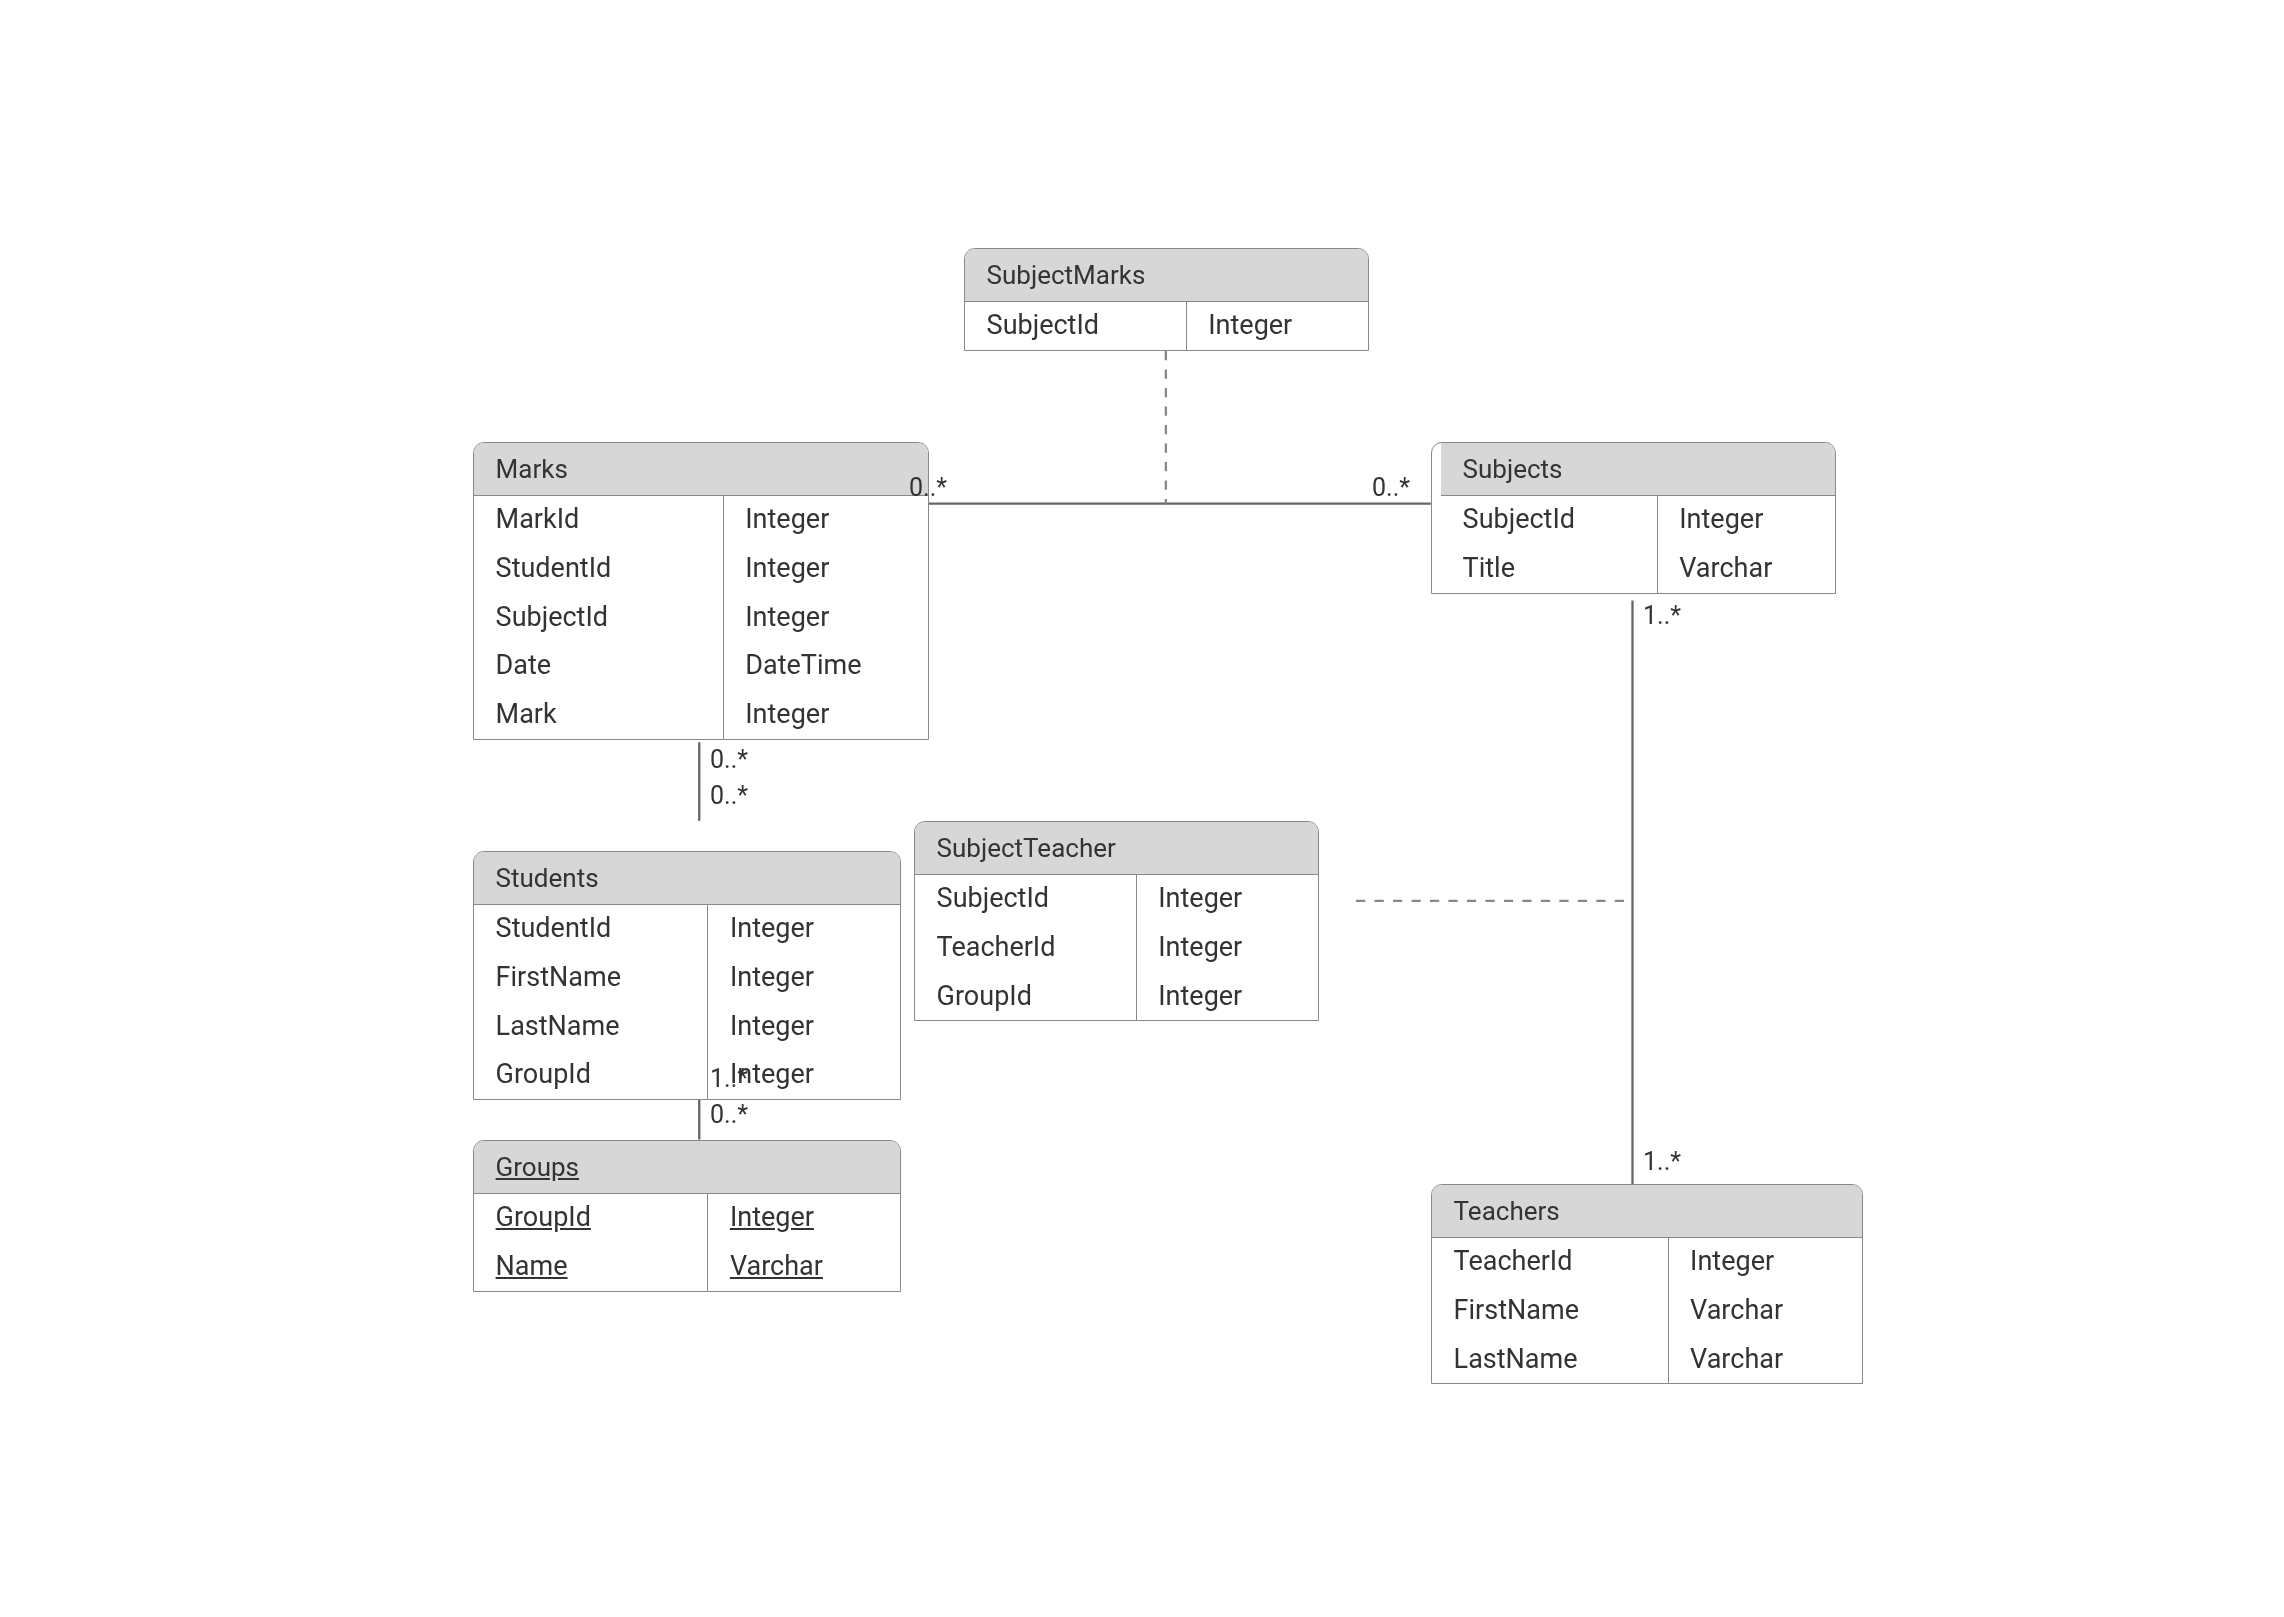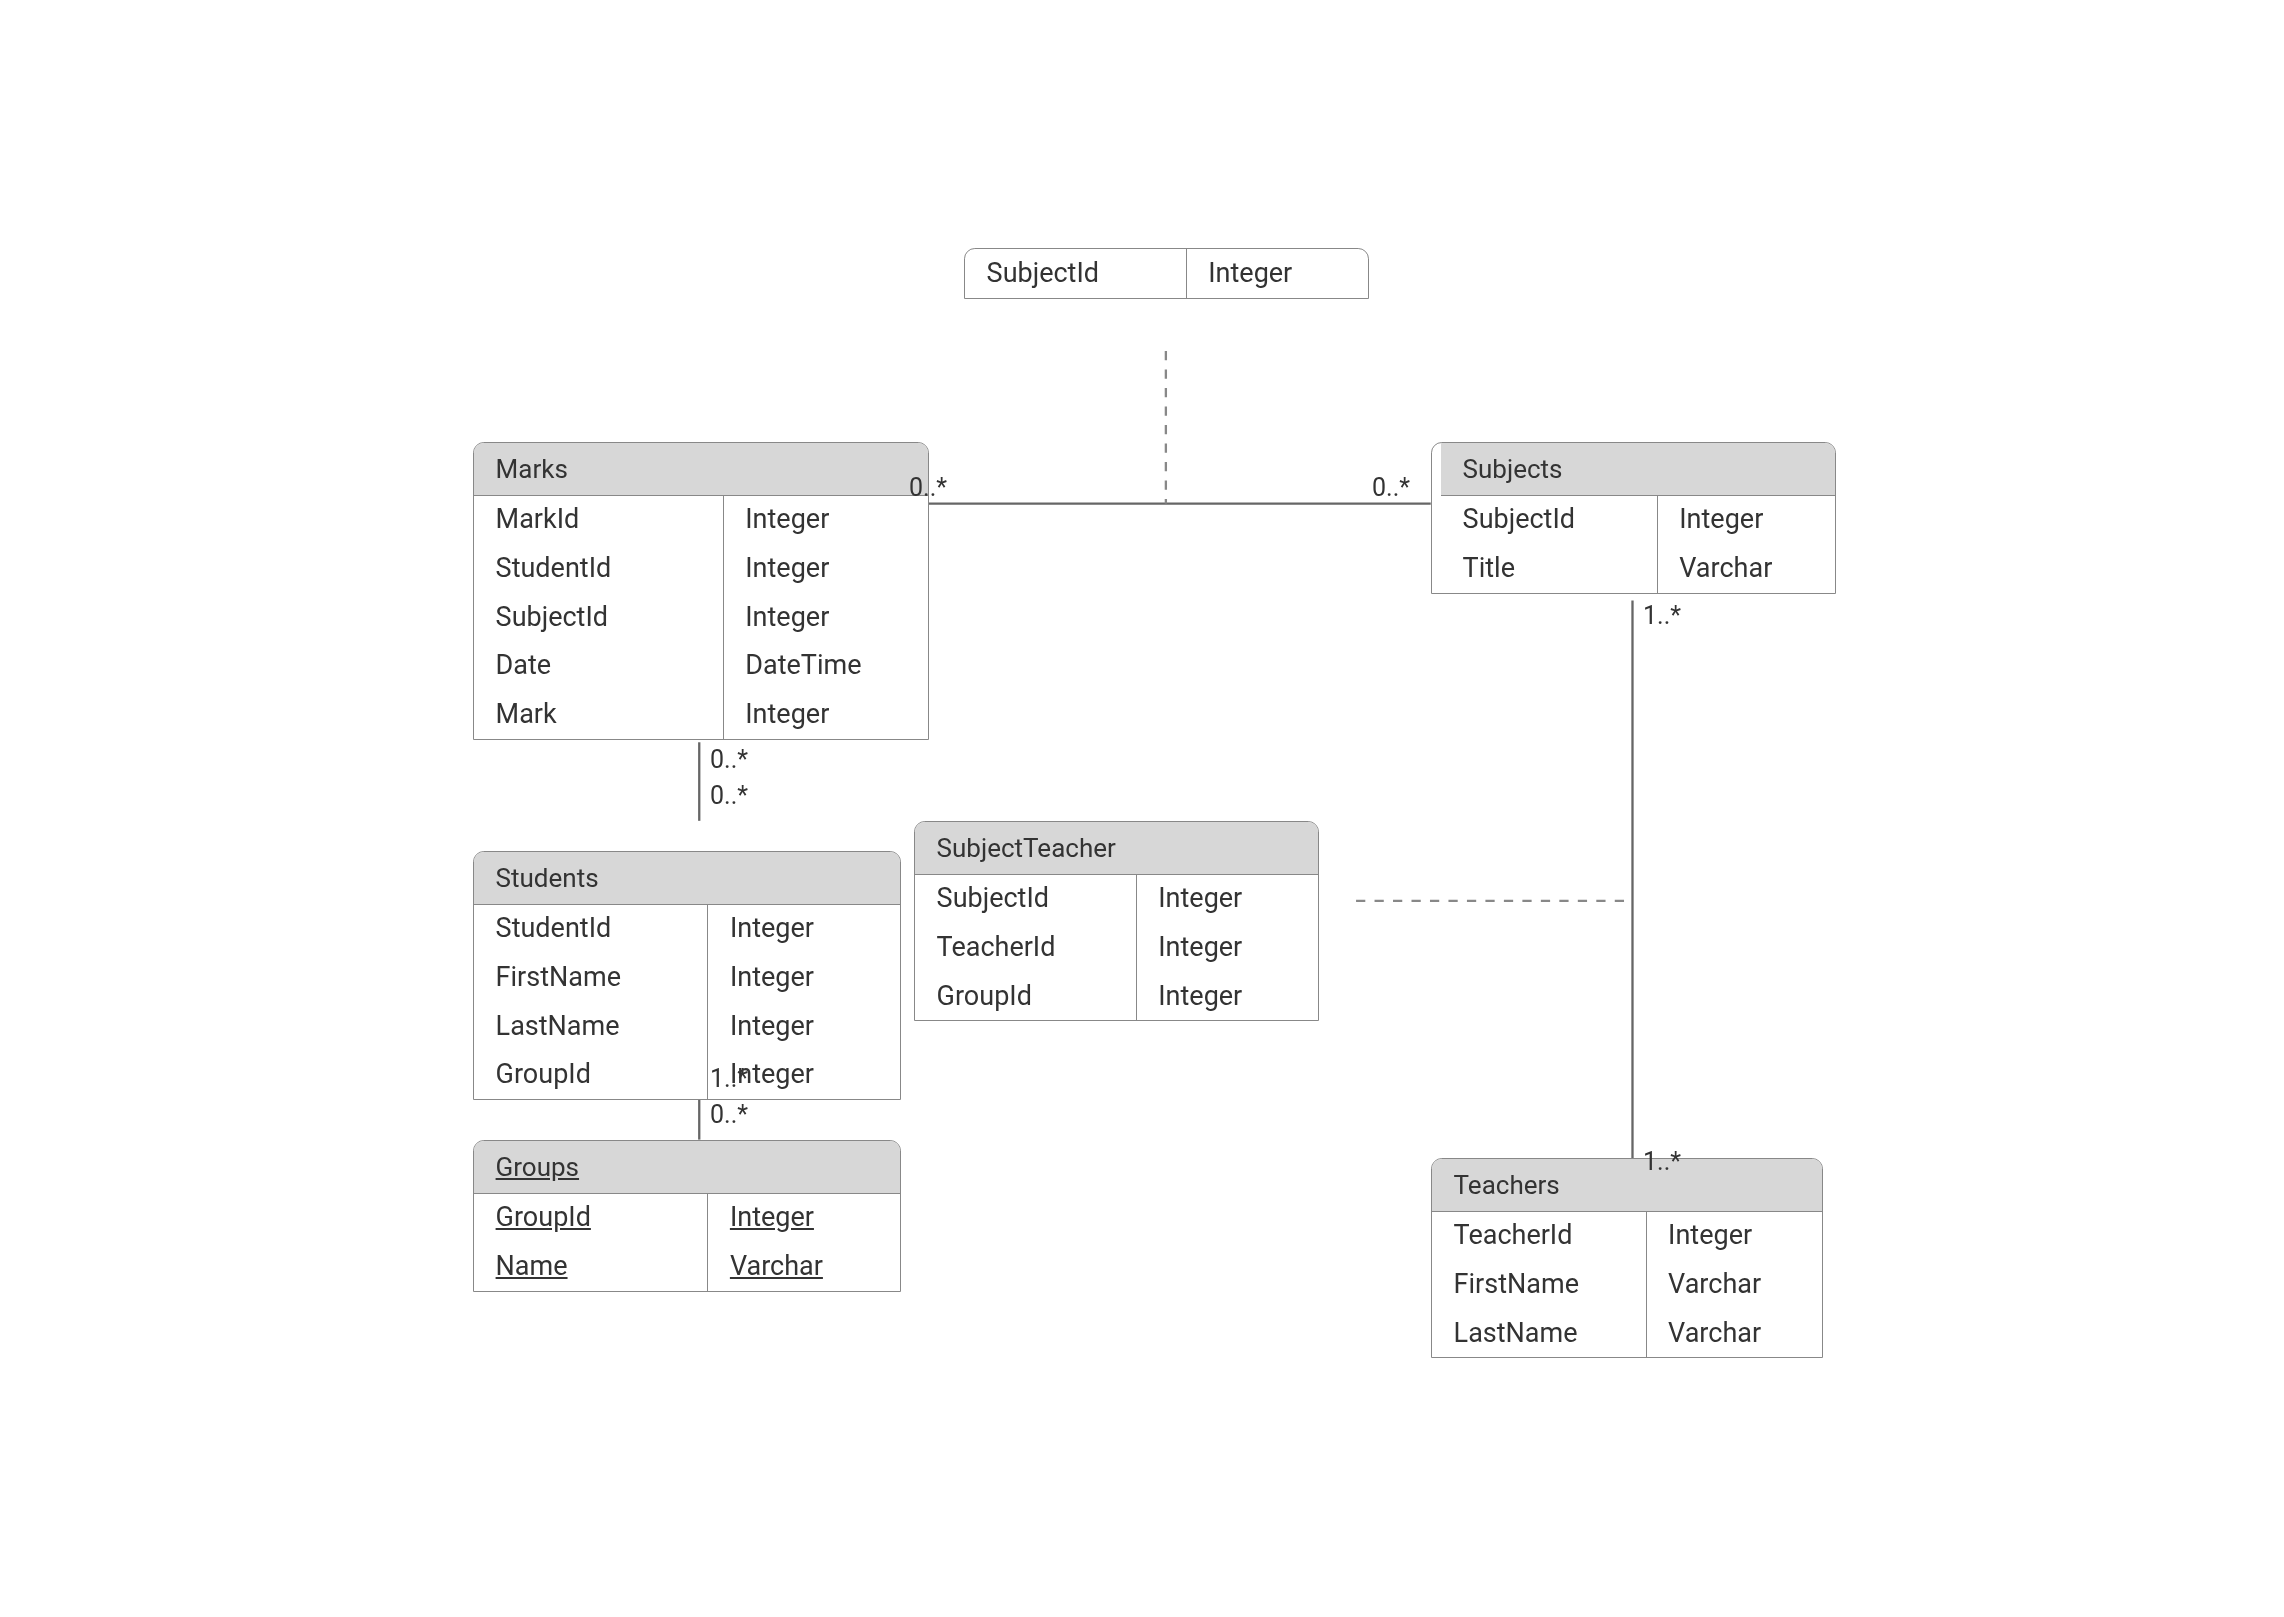--- a/index.html
+++ b/index.html
@@ -77,20 +77,21 @@
     <line x1="2120" y1="780" x2="2120" y2="1538" stroke="#666666" stroke-width="3"></line>
 
     <line x1="1761" y1="1170" x2="2120" y2="1170" stroke="#888888" stroke-width="3" stroke-dasharray="12 12"></line>
 
     <line x1="908" y1="964" x2="908" y2="1066" stroke="#666666" stroke-width="3"></line>
 
     <line x1="908" y1="1380" x2="908" y2="1480" stroke="#666666" stroke-width="3"></line>
   </svg>
 
   <div class="entity" style="left:964px; top:248px; width:405px;">
+    <div class="title">SubjectMarks</div>
     <div class="rows">
       <div class="row">
         <div class="cell-name">SubjectId</div>
         <div class="cell-type">Integer</div>
       </div>
     </div>
   </div>
 
   <div class="entity" style="left:473px; top:442px; width:456px;">
     <div class="title">Marks</div>
@@ -181,21 +182,21 @@
         <div class="cell-name">GroupId</div>
         <div class="cell-type">Integer</div>
       </div>
       <div class="row">
         <div class="cell-name">Name</div>
         <div class="cell-type">Varchar</div>
       </div>
     </div>
   </div>
 
-  <div class="entity" style="left:1431px; top:1158px; width:392px;">
+  <div class="entity" style="left:1431px; top:1184px; width:432px;">
     <div class="title">Teachers</div>
     <div class="rows">
       <div class="row">
         <div class="cell-name">TeacherId</div>
         <div class="cell-type">Integer</div>
       </div>
       <div class="row">
         <div class="cell-name">FirstName</div>
         <div class="cell-type">Varchar</div>
       </div>

